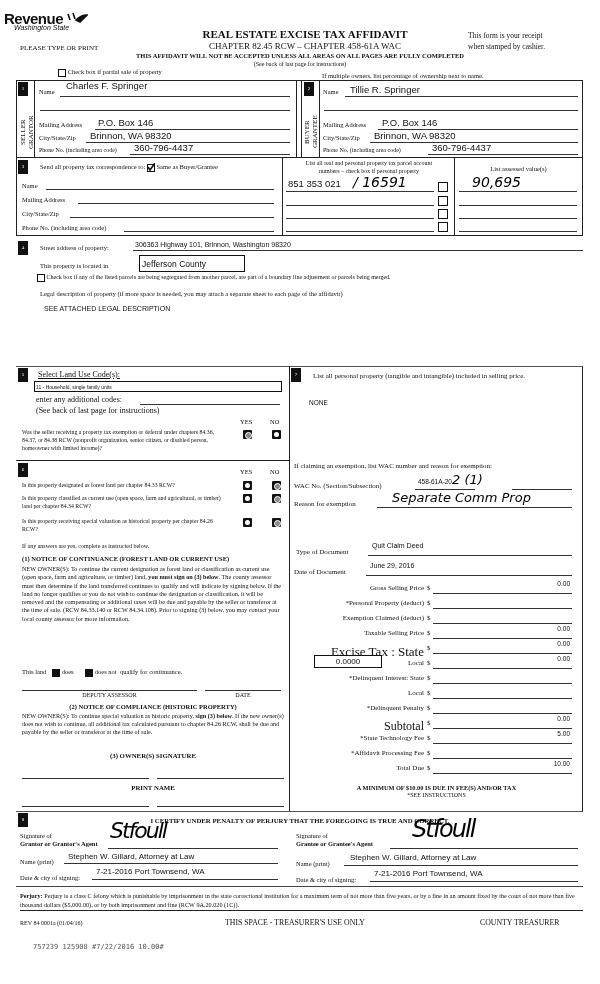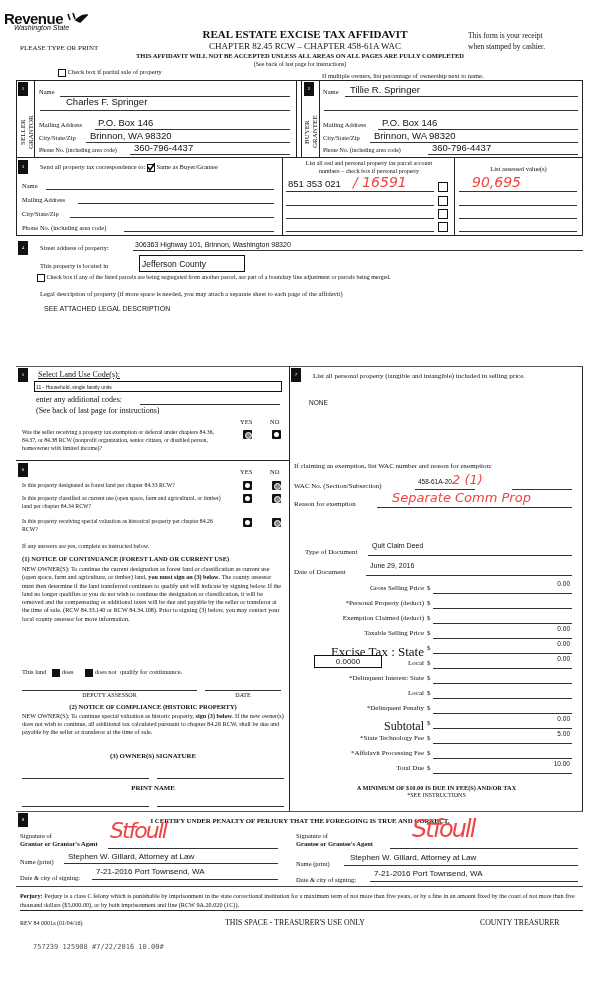--- a/index.html
+++ b/index.html
@@ -7,21 +7,21 @@
 .abs{position:absolute}
 .sans{font-family:"Liberation Sans",sans-serif}
 .b{font-weight:bold}
 .ln{position:absolute;border-bottom:1px solid #333;height:0}
 .num{position:absolute;background:#111;color:#fff;width:10px;height:14px;font-size:5px;text-align:center;line-height:14px}
 .cb{display:inline-block;width:8px;height:8px;border:1px solid #111;vertical-align:middle;background:#fff}
 .rb{position:absolute;width:9px;height:9px;background:#111;border-radius:1px}
 .rb::after{content:"";position:absolute;left:2px;top:2px;width:5px;height:5px;border-radius:50%;background:#fff}
 .rb.sel::after{background:#888;border:1px solid #fff}
 .fill{font-family:"Liberation Sans",sans-serif;font-size:9.5px;color:#111}
-.hand{font-family:"DejaVu Sans",sans-serif;font-style:italic;color:#ef4444}
+.hand{font-family:"DejaVu Sans",sans-serif;font-style:italic;color:#000000}
 .vt{position:absolute;writing-mode:vertical-rl;transform:rotate(180deg);font-size:7px;text-align:center;line-height:8px}
 .r{text-align:right}
 .c{text-align:center}
 </style>
 </head>
 <body>
 
 <div class="abs" style="left:4px;top:10px">
   <div class="sans b" style="font-size:15px;letter-spacing:-0.5px">Revenue</div>
   <div class="sans" style="font-size:7px;font-style:italic;margin-left:10px;margin-top:-3px">Washington State</div>
@@ -43,21 +43,21 @@
 <div class="abs" style="left:322px;top:72px;font-size:6.5px">If multiple owners, list percentage of ownership next to name.</div>
 
 <div class="abs" style="left:16px;top:80px;width:567px;height:78px;border:1px solid #222"></div>
 <div class="abs" style="left:296px;top:80px;height:78px;border-left:1px solid #222"></div>
 <div class="abs" style="left:301px;top:80px;height:78px;border-left:1px solid #222"></div>
 
 <div class="num" style="left:18px;top:82px">1</div>
 <div class="vt" style="left:19px;top:112px;height:40px"><span>SELLER</span><br><span>GRANTOR</span></div>
 <div class="abs" style="left:34px;top:80px;height:78px;border-left:1px solid #222"></div>
 <div class="abs" style="left:39px;top:88px;font-size:6.5px">Name</div>
-<div class="abs fill" style="left:66px;top:96px">Charles F. Springer</div>
+<div class="abs fill" style="left:66px;top:80px">Charles F. Springer</div>
 <div class="ln" style="left:60px;top:96px;width:230px"></div>
 <div class="ln" style="left:40px;top:110px;width:250px"></div>
 <div class="abs" style="left:39px;top:121px;font-size:6.5px">Mailing Address</div>
 <div class="abs fill" style="left:98px;top:117px">P.O. Box 146</div>
 <div class="ln" style="left:95px;top:129px;width:195px"></div>
 <div class="abs" style="left:39px;top:134px;font-size:6.5px">City/State/Zip</div>
 <div class="abs fill" style="left:90px;top:130px">Brinnon, WA 98320</div>
 <div class="ln" style="left:86px;top:142px;width:204px"></div>
 <div class="abs" style="left:39px;top:147px;font-size:6px">Phone No. (including area code)</div>
 <div class="abs fill" style="left:134px;top:142px">360-796-4437</div>
@@ -194,21 +194,21 @@
 
 <div class="abs" style="left:294px;top:462px;font-size:7px">If claiming an exemption, list WAC number and reason for exemption:</div>
 <div class="abs" style="left:294px;top:482px;font-size:7px">WAC No. (Section/Subsection)</div>
 <div class="abs sans" style="left:418px;top:478px;font-size:6.5px">458-61A-20</div>
 <div class="abs hand" style="left:452px;top:472px;font-size:13px">2 (1)</div>
 <div class="ln" style="left:415px;top:489px;width:60px"></div>
 <div class="ln" style="left:512px;top:489px;width:60px"></div>
 <div class="abs" style="left:294px;top:500px;font-size:7px">Reason for exemption</div>
 <div class="abs hand" style="left:392px;top:490px;font-size:13px">Separate Comm Prop</div>
 <div class="ln" style="left:377px;top:507px;width:195px"></div>
-<div class="abs" style="left:305px;top:548px;font-size:7px">Type of Document</div>
+<div class="abs" style="left:296px;top:548px;font-size:7px">Type of Document</div>
 <div class="abs sans" style="left:372px;top:542px;font-size:7px">Quit Claim Deed</div>
 <div class="ln" style="left:368px;top:555px;width:204px"></div>
 <div class="abs" style="left:294px;top:568px;font-size:7px">Date of Document</div>
 <div class="abs sans" style="left:370px;top:562px;font-size:7px">June 29, 2016</div>
 <div class="ln" style="left:366px;top:575px;width:206px"></div>
 
 <div class="abs" style="left:294px;top:580px;width:285px">
   <div style="position:relative;height:15px">
       <span class="abs r" style="left:0;width:130px;top:4px;font-size:7px">Gross Selling Price</span>
       <span class="abs" style="left:133px;top:4px;font-size:7px">$</span>

